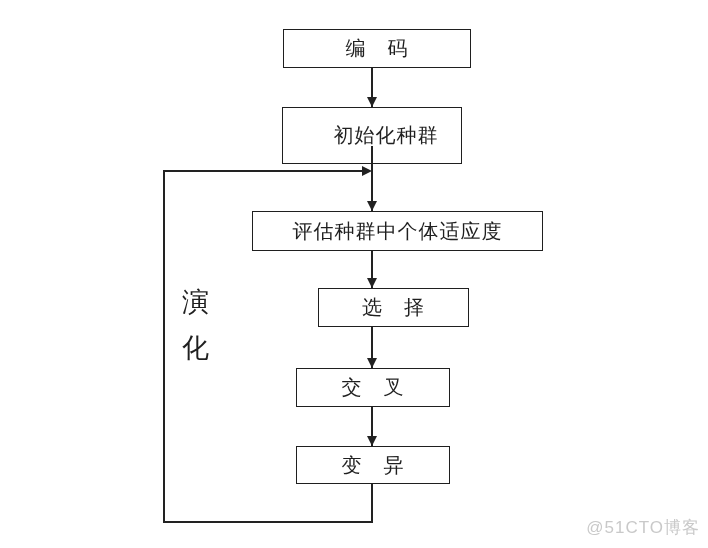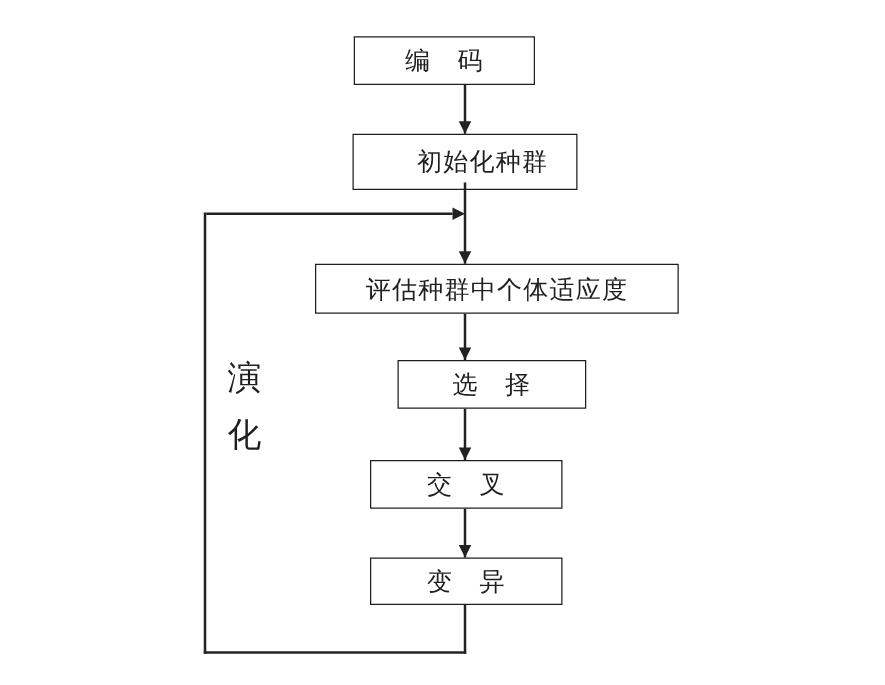--- a/index.html
+++ b/index.html
@@ -19,22 +19,22 @@
     border: 1.5px solid #1f1f1f;
     background: #ffffff;
     display: flex;
     align-items: center;
     justify-content: center;
     font-size: 20px;
     color: #1f1f1f;
     letter-spacing: 1px;
     white-space: nowrap;
   }
-  .n-encode   { left: 283px; top:  29px; width: 145px; height: 39px; }
-  .n-init     { left: 282px; top: 107px; width: 180px; height: 45px; padding-left: 28px; }
+  .n-encode   { left: 283px; top:  29px; width: 188px; height: 39px; }
+  .n-init     { left: 282px; top: 107px; width: 180px; height: 57px; padding-left: 28px; }
   .n-evaluate { left: 252px; top: 211px; width: 291px; height: 40px; }
   .n-select   { left: 298px; top: 288px; width: 151px; height: 39px; margin-left: 20px; }
   .n-cross    { left: 296px; top: 368px; width: 154px; height: 39px; }
   .n-mutate   { left: 296px; top: 446px; width: 154px; height: 38px; }
 
   .arrow-v {
     position: absolute;
     left: 371px;
     width: 2px;
     background: #222222;
@@ -127,14 +127,15 @@
   <div class="line loop-drop"></div>
   <div class="line loop-bottom"></div>
   <div class="line loop-left"></div>
   <div class="line loop-top"></div>
 
   <div class="loop-label">
     <span>演</span>
     <span>化</span>
   </div>
 
+  <div class="watermark">@51CTO博客</div>
 
 </div>
 
 </body></html>

